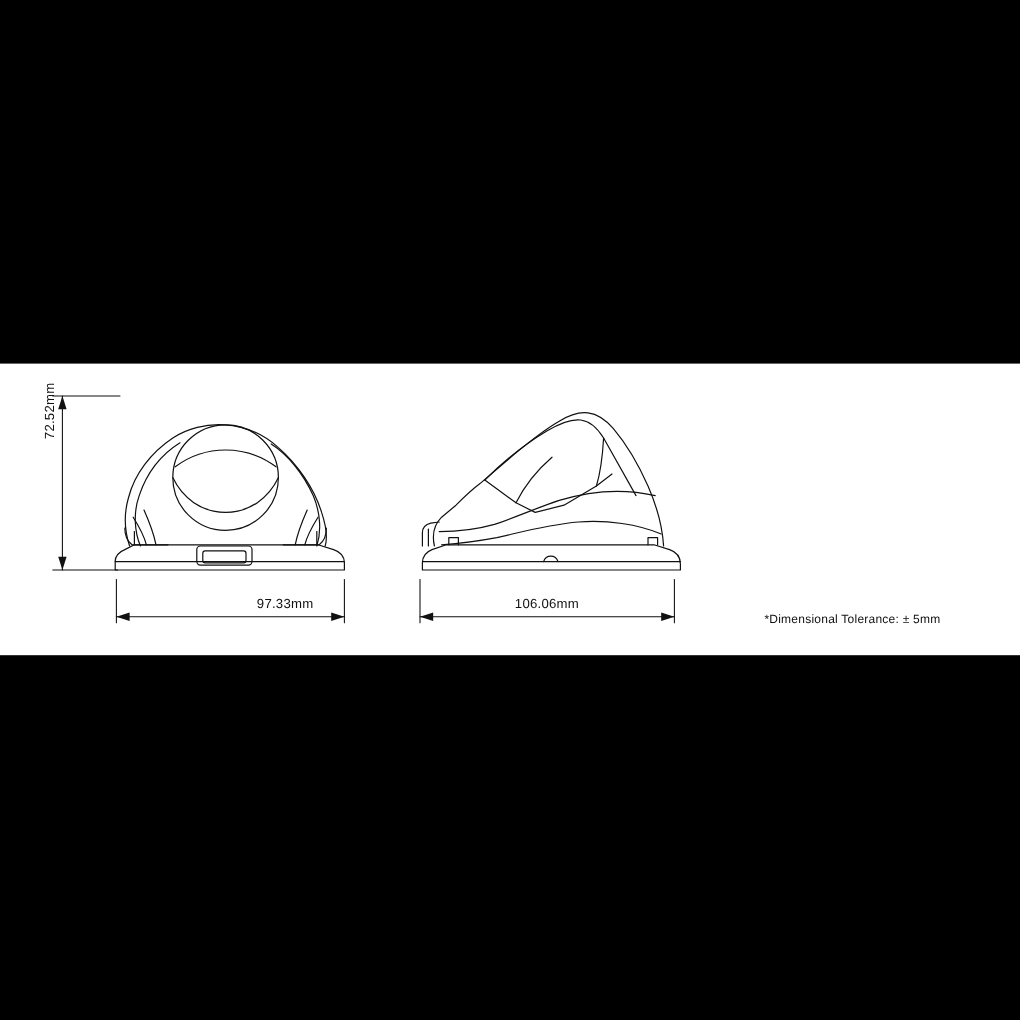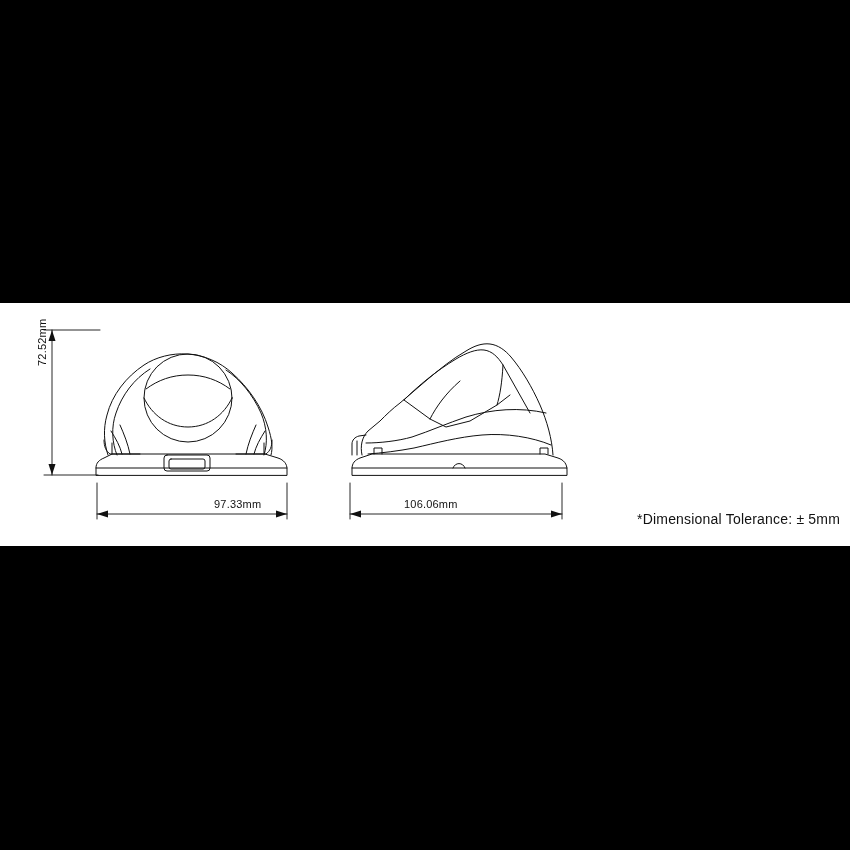--- a/index.html
+++ b/index.html
@@ -41,27 +41,27 @@
     top: 366px;
     transform: rotate(-90deg);
     transform-origin: left top;
   }
   #label-width-front {
     left: 170px;
     top: 498px;
     margin-left: 44px;
   }
   #label-width-side {
-    left: 404px;
+    left: 429px;
     top: 498px;
   }
   #label-tolerance {
     left: 637px;
     top: 511px;
-    font-size: 14px;
+    font-size: 10px;
   }
 </style>
 </head>
 <body>
 
 <div id="page">
 
   <div id="drawing-band">
     <svg id="drawing-svg" viewBox="0 0 850 243" xmlns="http://www.w3.org/2000/svg">
       <g stroke="#111111" fill="none" stroke-width="1" stroke-linejoin="round" stroke-linecap="round">

